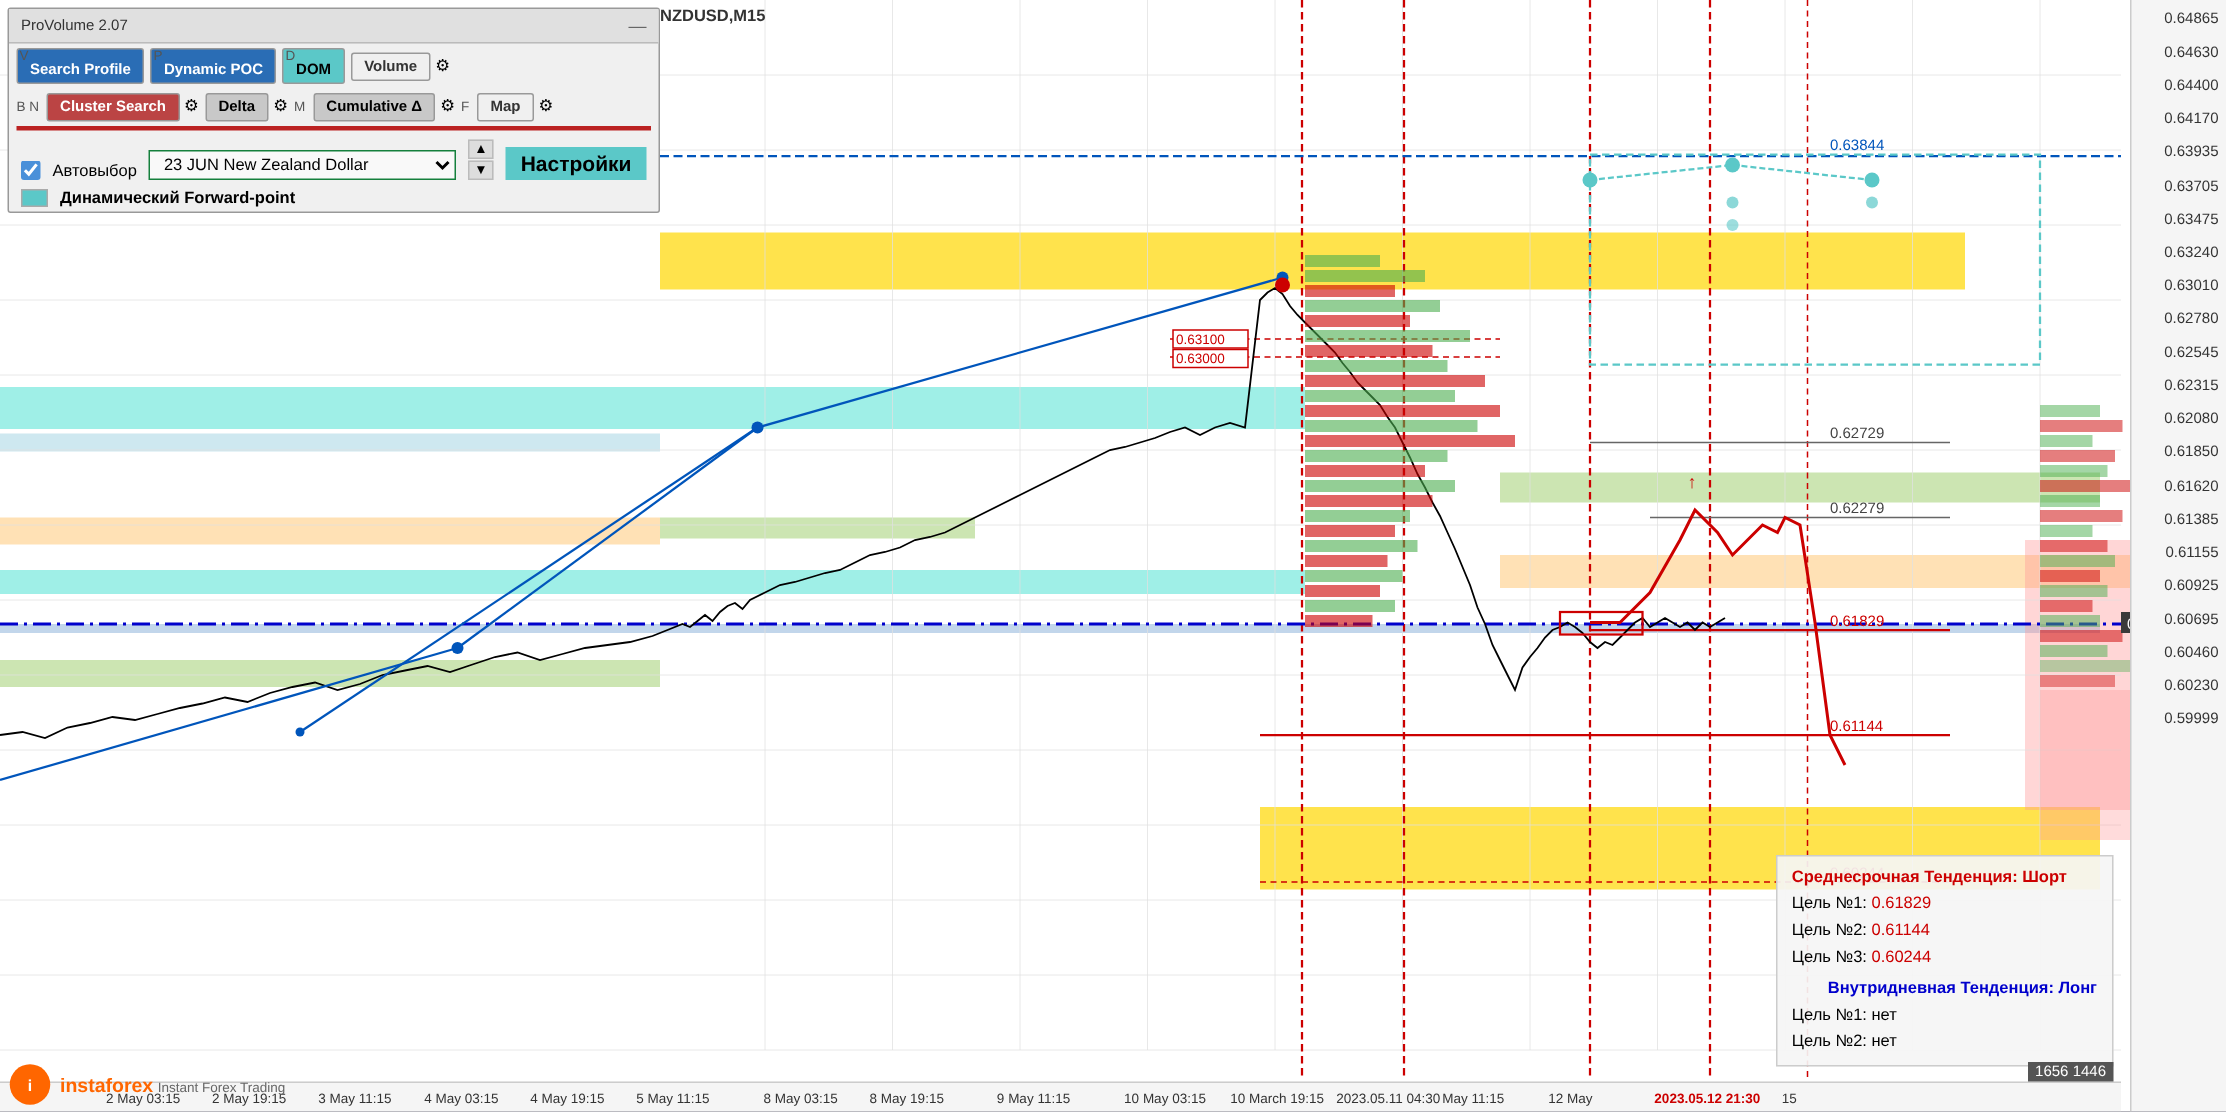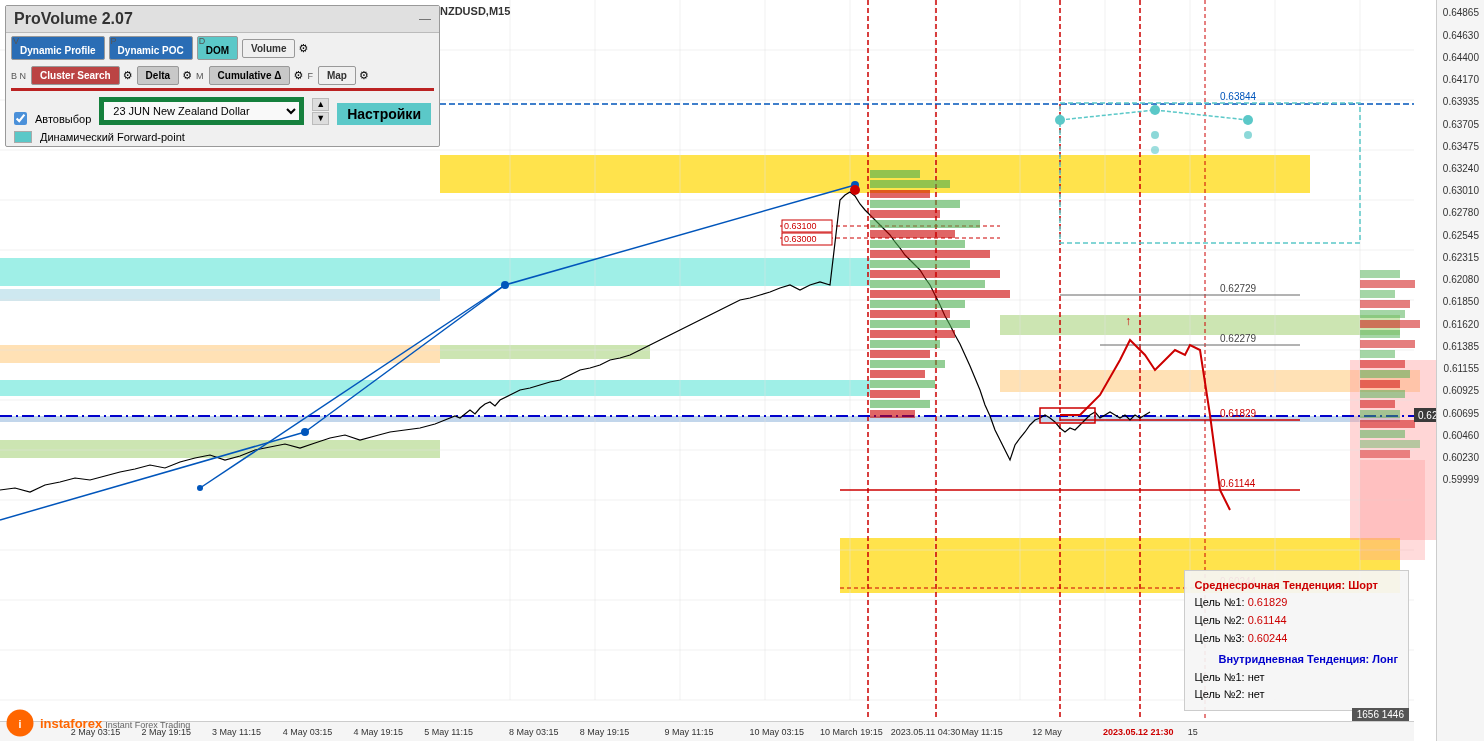--- a/index.html
+++ b/index.html
@@ -32,21 +32,21 @@
     .band {
       position: absolute;
       opacity: 0.5;
     }
 
     
     #price-axis {
       position: absolute;
       right: 0;
       top: 0;
-      width: 48px;
+      width: 64px;
       height: 100%;
       background: #f5f5f5;
       border-left: 1px solid #ccc;
     }
 
     .price-label {
       position: absolute;
       right: 5px;
       font-size: 10px;
       color: #333;
@@ -87,22 +87,22 @@
     #panel-title-bar {
       background: #e0e0e0;
       padding: 4px 8px;
       display: flex;
       justify-content: space-between;
       align-items: center;
       border-bottom: 1px solid #bbb;
     }
 
     #panel-title {
-      font-size: 16px;
-      font-weight: bold;
+      font-size: 10px;
+      font-weight: normal;
       color: #333;
     }
 
     #panel-close {
       font-size: 12px;
       cursor: pointer;
       color: #666;
     }
 
     .panel-row {
@@ -163,21 +163,21 @@
       gap: 8px;
       padding: 3px 8px;
     }
 
     .checkbox-row input[type=checkbox] {
       accent-color: #4a90d9;
     }
 
     .dropdown-select {
       background: #f9f9f9;
-      border: 5px solid #15803d;
+      border: 1px solid #15803d;
       padding: 2px 5px;
       font-size: 11px;
       cursor: pointer;
       flex: 1;
     }
 
     .nav-arrows {
       display: flex;
       flex-direction: column;
       gap: 1px;
@@ -201,20 +201,21 @@
       color: #000;
       font-weight: bold;
     }
 
     
     .forward-point-row {
       display: flex;
       align-items: center;
       gap: 8px;
       padding: 3px 8px;
+      font-weight: bold;
     }
 
     .color-box {
       width: 18px;
       height: 12px;
       background: #5bc8c8;
       display: inline-block;
       border: 1px solid #aaa;
     }
 
@@ -559,21 +560,21 @@
 
   <div id="provolume-panel">
     <div id="panel-title-bar">
       <span id="panel-title">ProVolume 2.07</span>
       <span id="panel-close">—</span>
     </div>
 
     <div class="panel-row">
       <div class="panel-btn-wrap">
         <span class="panel-small-label">V</span>
-        <button class="panel-btn active" style="padding-top:8px;">Dynamic Profile</button>
+        <button class="panel-btn active" style="padding-top:8px;">Search Profile</button>
       </div>
       <div class="panel-btn-wrap">
         <span class="panel-small-label">P</span>
         <button class="panel-btn active" style="padding-top:8px;">Dynamic POC</button>
       </div>
       <div class="panel-btn-wrap">
         <span class="panel-small-label">D</span>
         <button class="panel-btn teal" style="padding-top:8px;">DOM</button>
       </div>
       <div class="panel-btn-wrap">

